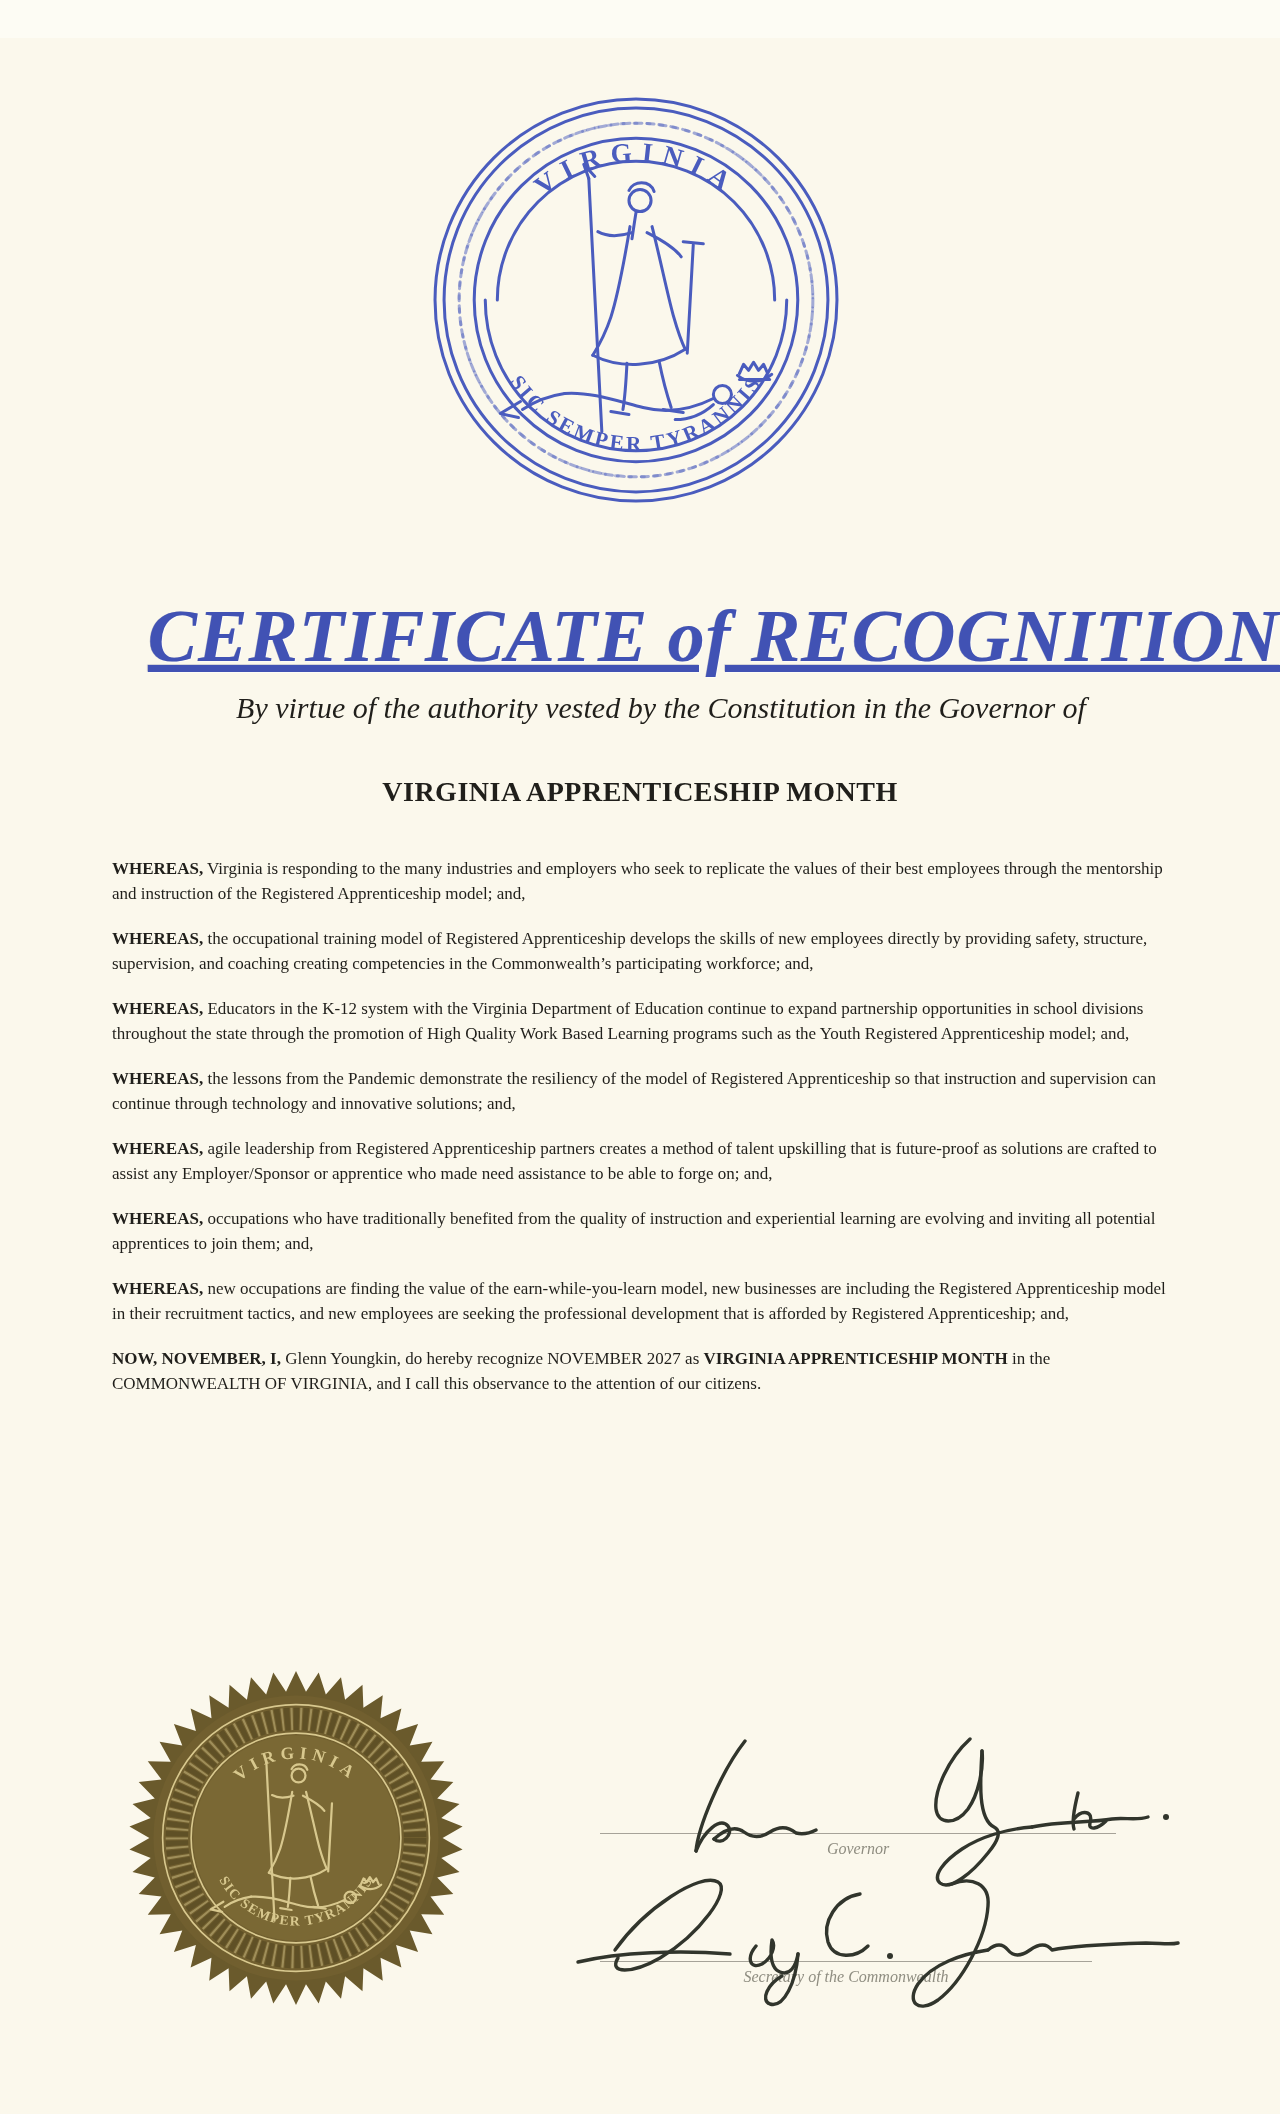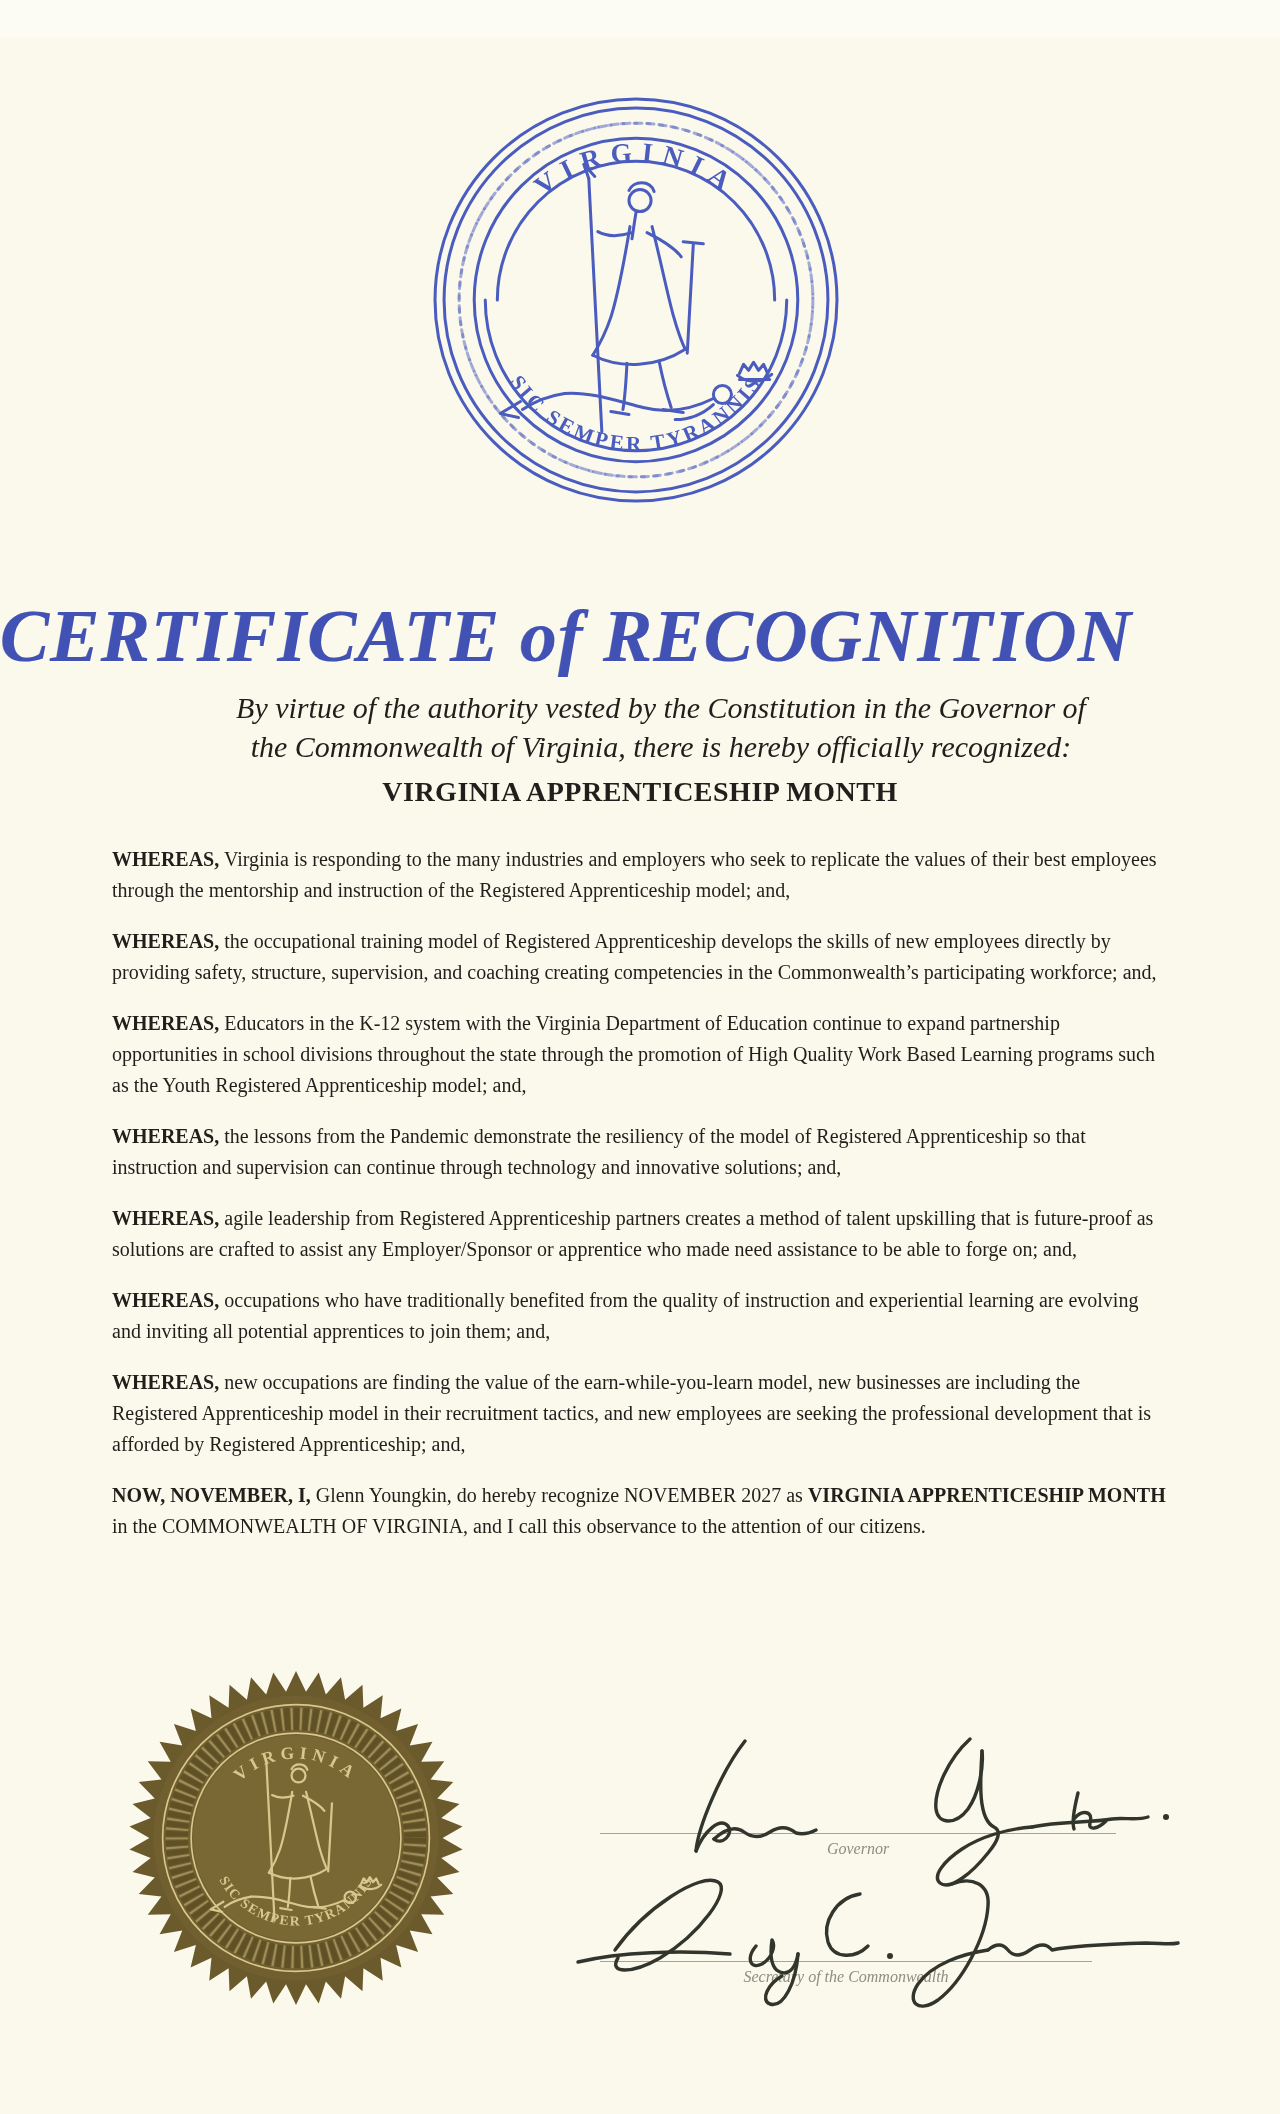--- a/index.html
+++ b/index.html
@@ -13,39 +13,40 @@
     font-family:"Liberation Serif","DejaVu Serif",serif;
     color:var(--ink-text,#201f1b);
   }
   .top-strip{position:absolute;left:0;top:0;width:100%;height:38px;background:#fdfcf4;}
   .blue-seal{position:absolute;left:430px;top:92px;width:412px;height:416px;color:var(--seal-blue,#4a5cbe);}
   .blue-seal path,.blue-seal circle{fill:none;stroke:currentColor;stroke-width:3;stroke-linecap:round;stroke-linejoin:round;}
   .blue-seal .seal-text{fill:currentColor;stroke:none;font-family:"Liberation Serif",serif;font-weight:bold;}
   .blue-seal .seal-text textPath{stroke:none;}
   .title{
     position:absolute;left:0;right:0;top:594px;margin:0;
-    text-align:left;
+    text-align:right;
     font-size:74px;font-style:italic;font-weight:bold;
     letter-spacing:1px;
     color:var(--title-blue,#4152b4);
     text-shadow:1px 1px 0 rgba(255,255,255,.55), -0.5px -0.5px 0 rgba(32,42,120,.35);
+    text-decoration:underline;
   }
   .subtitle{
     position:absolute;left:0;right:0;top:688px;
     text-align:center;font-style:italic;
     font-size:30px;line-height:39px;padding-left:42px;
   }
   .heading{
     position:absolute;left:0;right:0;top:776px;margin:0;
     text-align:center;font-size:28px;font-weight:bold;letter-spacing:.5px;
   }
   .body-block{
     position:absolute;left:112px;top:844px;width:1056px;
   }
-  .body-block p{margin:0 0 20px 0;font-size:20px;line-height:31px;}
+  .body-block p{margin:12px 0 20px 0;font-size:17px;line-height:25px;}
   .body-block strong{font-weight:bold;}
   .gold-seal{position:absolute;left:128px;top:1670px;width:336px;height:336px;}
   .gs-burst{fill:var(--gold-dark,#6a5a2c);stroke:none;}
   .gs-plate{fill:var(--gold-mid2,#715f2f);stroke:none;}
   .gs-ringline{fill:none;stroke:var(--gold-light,#d8c88e);stroke-width:1.6;}
   .gs-wreath-dark{fill:none;stroke:#5f5026;stroke-width:22;}
   .gs-wreath-light{fill:none;stroke:var(--gold-light,#d8c88e);stroke-width:22;opacity:.45;}
   .gs-disc{fill:var(--gold-mid,#7a6834);stroke:none;}
   .gold-seal .fig path,.gold-seal .fig circle{fill:none;stroke:var(--gold-light,#d8c88e);stroke-width:3.5;stroke-linecap:round;stroke-linejoin:round;}
   .gs-text{fill:var(--gold-light,#d8c88e);font-family:"Liberation Serif",serif;font-weight:bold;}
@@ -108,21 +109,20 @@
         <path d="M306 280 C316 288 330 288 340 279"></path>
         <path d="M308 284 L338 284"></path>
       </g>
     </g>
   </svg>
 
   <h1 class="title">CERTIFICATE of RECOGNITION</h1>
 
   <div class="subtitle">
     <div>By virtue of the authority vested by the Constitution in the Governor of</div>
-    <div>the Commonwealth of Virginia, there is hereby officially recognized:</div>
   </div>
 
   <h2 class="heading">VIRGINIA APPRENTICESHIP MONTH</h2>
 
   <div class="body-block">
       <p><strong>WHEREAS,</strong><span> Virginia is responding to the many industries and employers who seek to replicate the values of their best employees through the mentorship and instruction of the Registered Apprenticeship model; and,</span></p>
       <p><strong>WHEREAS,</strong><span> the occupational training model of Registered Apprenticeship develops the skills of new employees directly by providing safety, structure, supervision, and coaching creating competencies in the Commonwealth’s participating workforce; and,</span></p>
       <p><strong>WHEREAS,</strong><span> Educators in the K-12 system with the Virginia Department of Education continue to expand partnership opportunities in school divisions throughout the state through the promotion of High Quality Work Based Learning programs such as the Youth Registered Apprenticeship model; and,</span></p>
       <p><strong>WHEREAS,</strong><span> the lessons from the Pandemic demonstrate the resiliency of the model of Registered Apprenticeship so that instruction and supervision can continue through technology and innovative solutions; and,</span></p>
       <p><strong>WHEREAS,</strong><span> agile leadership from Registered Apprenticeship partners creates a method of talent upskilling that is future-proof as solutions are crafted to assist any Employer/Sponsor or apprentice who made need assistance to be able to forge on; and,</span></p>

